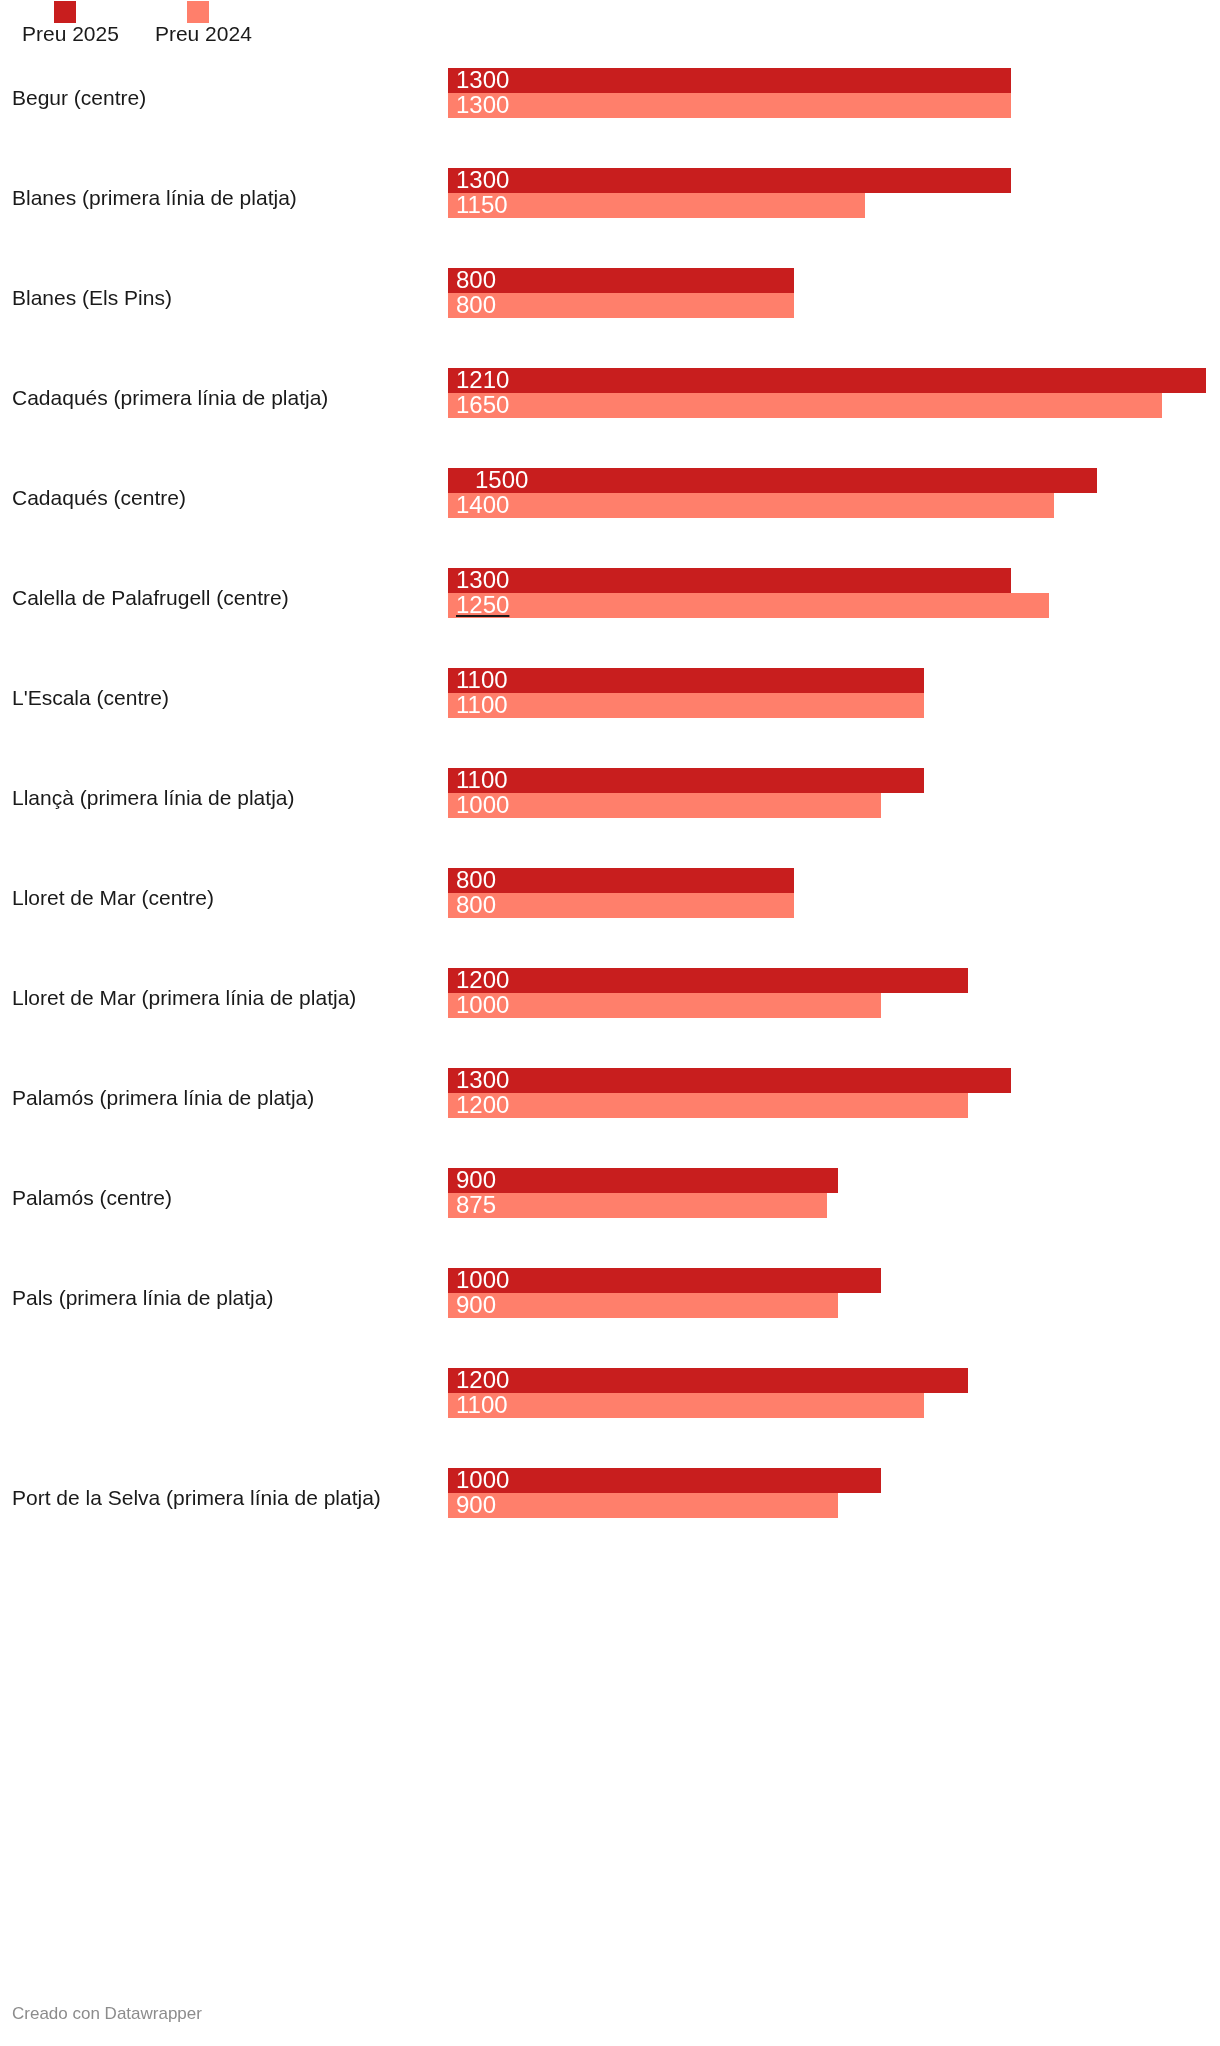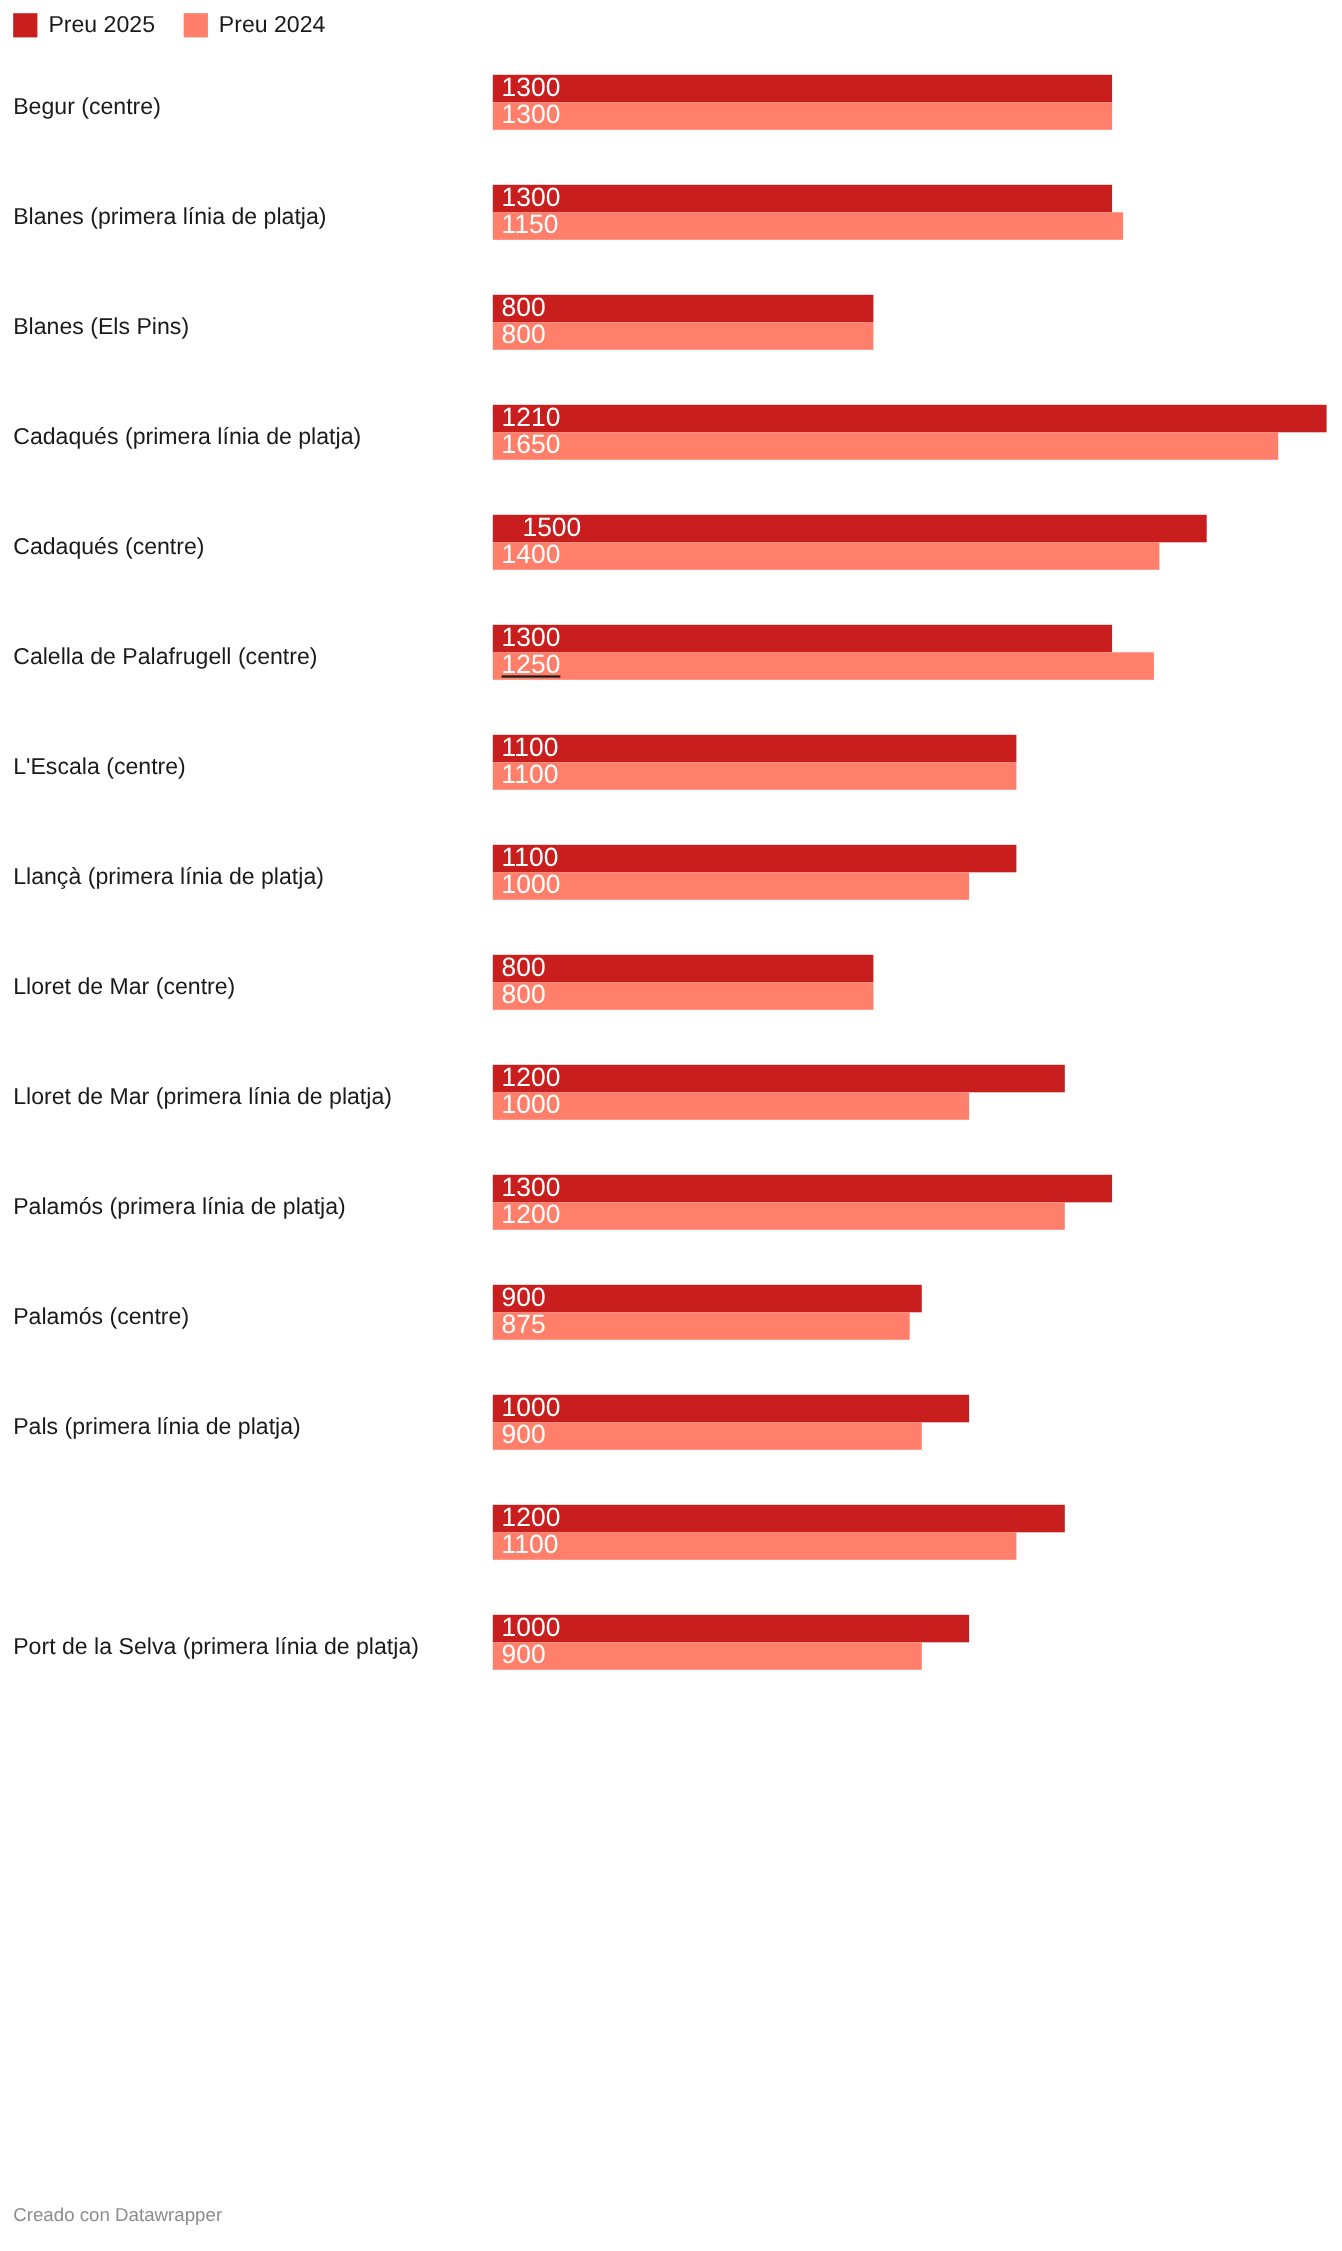--- a/index.html
+++ b/index.html
@@ -24,20 +24,21 @@
     top: 10px;
     height: 26px;
     display: flex;
     align-items: center;
     gap: 0;
   }
   .legend-item {
     display: flex;
     align-items: center;
     margin-right: 26px;
+    flex-direction: column;
   }
   .legend-swatch {
     width: 22px;
     height: 22px;
     display: block;
     flex: 0 0 auto;
   }
   .legend-label {
     font-size: 21px;
     line-height: 22px;
@@ -133,21 +134,21 @@
           <span class="bar-value">1300</span>
         </div>
       </div>
     </div>
     <div class="row">
       <div class="row-label">Blanes (primera línia de platja)</div>
       <div class="bars">
         <div class="bar bar-2025" style="width: 562.872px;">
           <span class="bar-value">1300</span>
         </div>
-        <div class="bar bar-2024" style="width: 573px;">
+        <div class="bar bar-2024" style="width: 417px;">
           <span class="bar-value">1150</span>
         </div>
       </div>
     </div>
     <div class="row">
       <div class="row-label">Blanes (Els Pins)</div>
       <div class="bars">
         <div class="bar bar-2025" style="width: 346.383px;">
           <span class="bar-value">800</span>
         </div>

